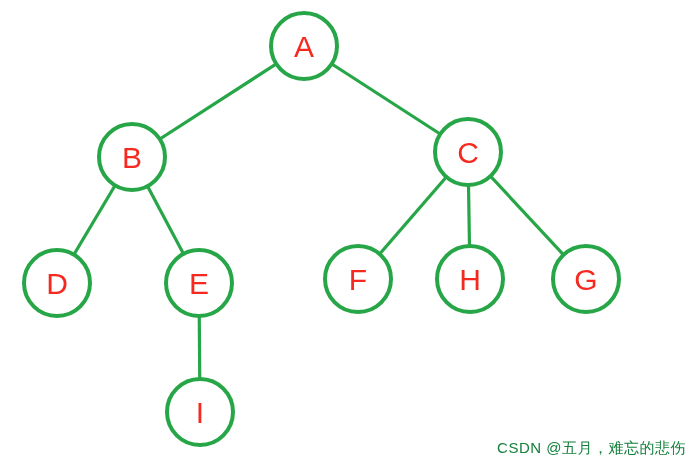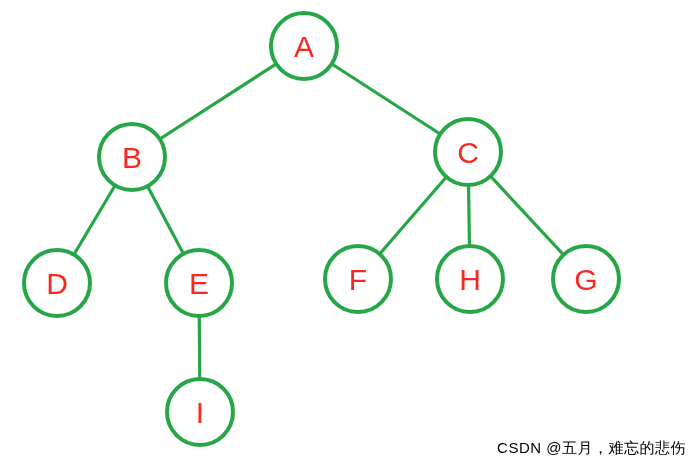--- a/index.html
+++ b/index.html
@@ -77,14 +77,14 @@
         <g>
           <circle cx="586" cy="279" r="33" fill="#ffffff" stroke="#27a648" stroke-width="4"></circle>
           <text x="586" y="279" dy="0.36em" text-anchor="middle" fill="#f5291f" font-size="30" font-family="&quot;Liberation Sans&quot;, sans-serif">G</text>
         </g>
         <g>
           <circle cx="200" cy="412" r="33" fill="#ffffff" stroke="#27a648" stroke-width="4"></circle>
           <text x="200" y="412" dy="0.36em" text-anchor="middle" fill="#f5291f" font-size="30" font-family="&quot;Liberation Sans&quot;, sans-serif">I</text>
         </g>
       </g>
   </svg>
-  <div class="watermark" style="color: #000000;">CSDN @五月，难忘的悲伤</div>
+  <div class="watermark" style="color: #15803d;">CSDN @五月，难忘的悲伤</div>
 </div>
 
 </body></html>

